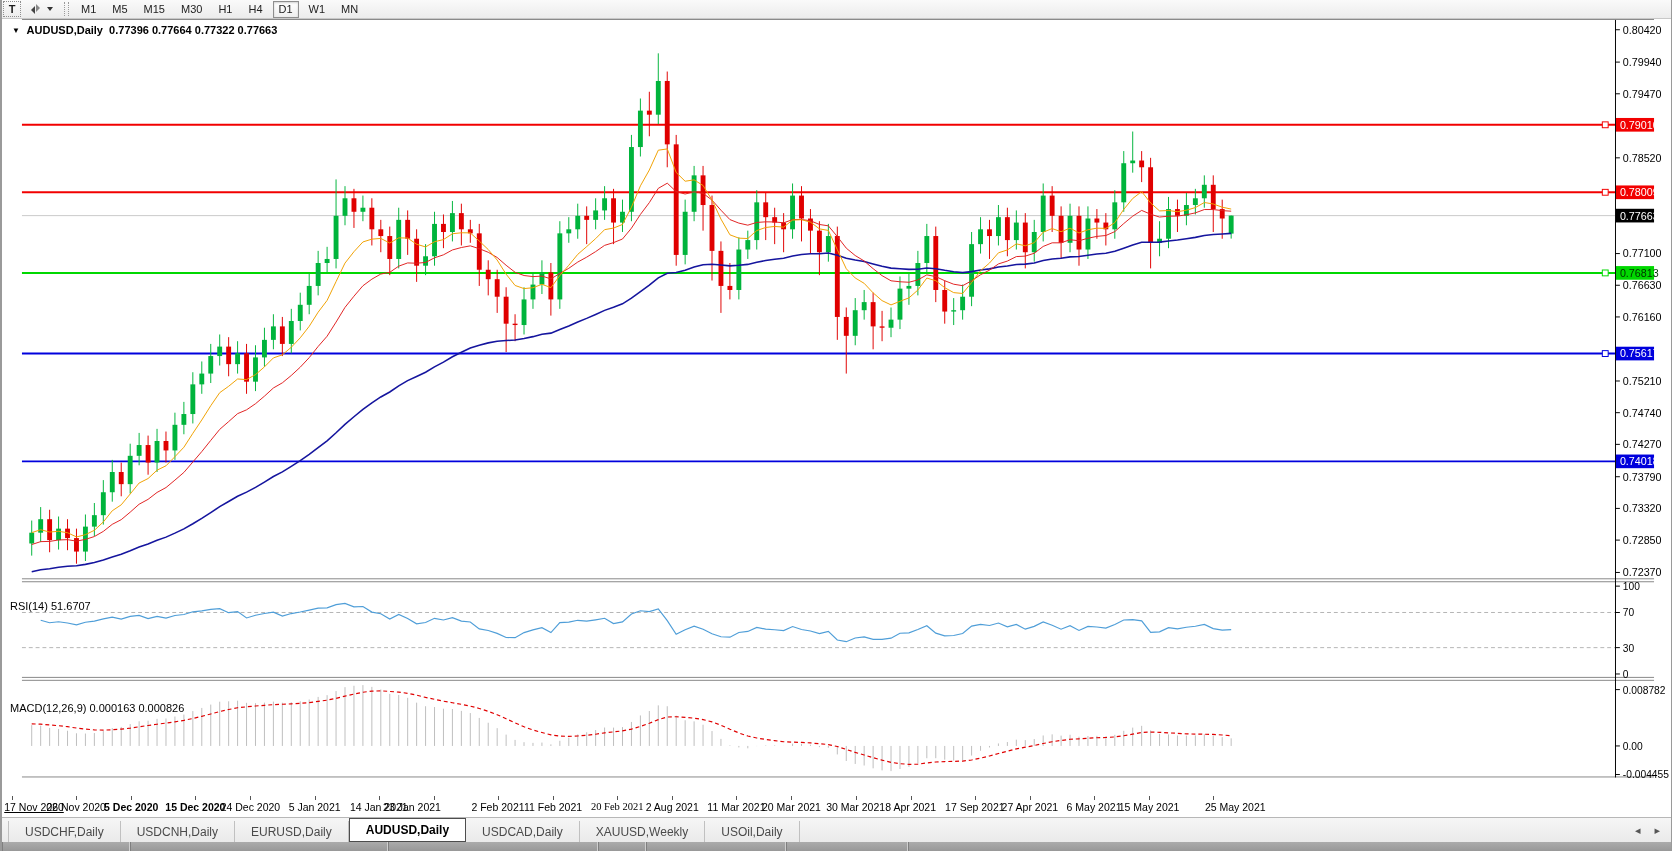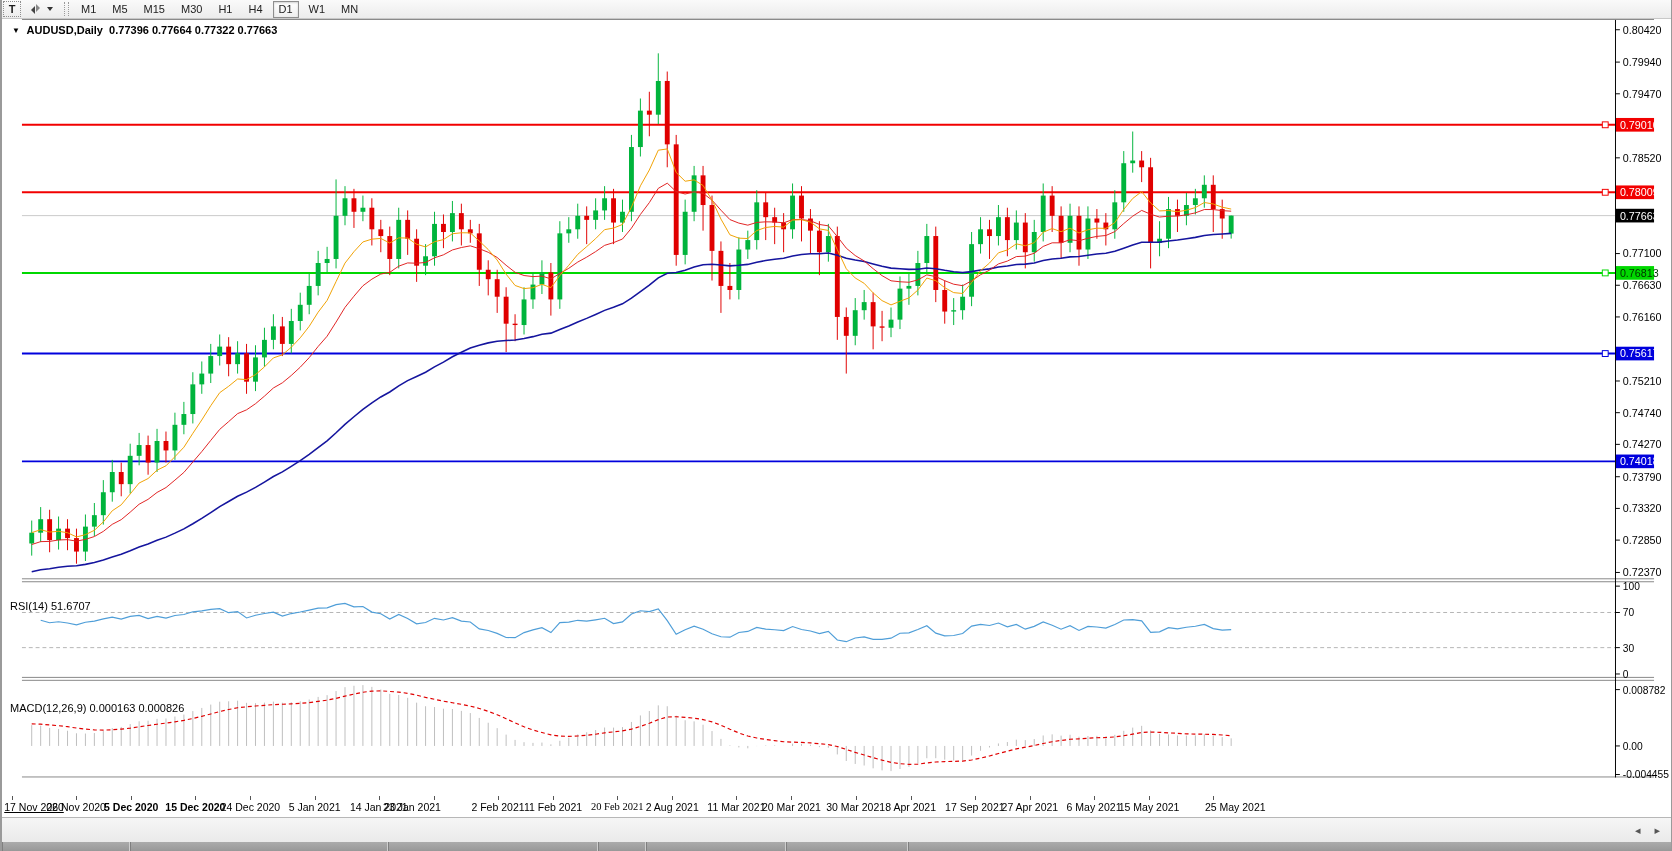--- a/index.html
+++ b/index.html
@@ -624,20 +624,29 @@
         <div class="dtick" style="left: 1092.06px;"></div>
         <div class="dlabel" style="left: 1092.06px;">6 May 2021</div>
         <div class="dtick" style="left: 1147.08px;"></div>
         <div class="dlabel" style="left: 1147.08px;">15 May 2021</div>
         <div class="dtick" style="left: 1211.27px;"></div>
         <div class="dlabel" style="left: 1211.27px; margin-left: 22px;">25 May 2021</div>
       </div>
   </div>
 
   <div class="tabbar">
+    <div id="tabs" style="display:flex;align-items:flex-end;">
+        <div class="tab">USDCHF,Daily</div>
+        <div class="tab">USDCNH,Daily</div>
+        <div class="tab">EURUSD,Daily</div>
+        <div class="tab active">AUDUSD,Daily</div>
+        <div class="tab">USDCAD,Daily</div>
+        <div class="tab">XAUUSD,Weekly</div>
+        <div class="tab">USOil,Daily</div>
+      </div>
     <div class="tab-arrows">
       <span>◂</span>
       <span>▸</span>
     </div>
   </div>
 
   <div class="statusbar" id="statusbar">
       <div class="statusseg" style="width: 128px;"></div>
       <div class="statusseg" style="width: 258px;"></div>
       <div class="statusseg" style="width: 210px;"></div>

